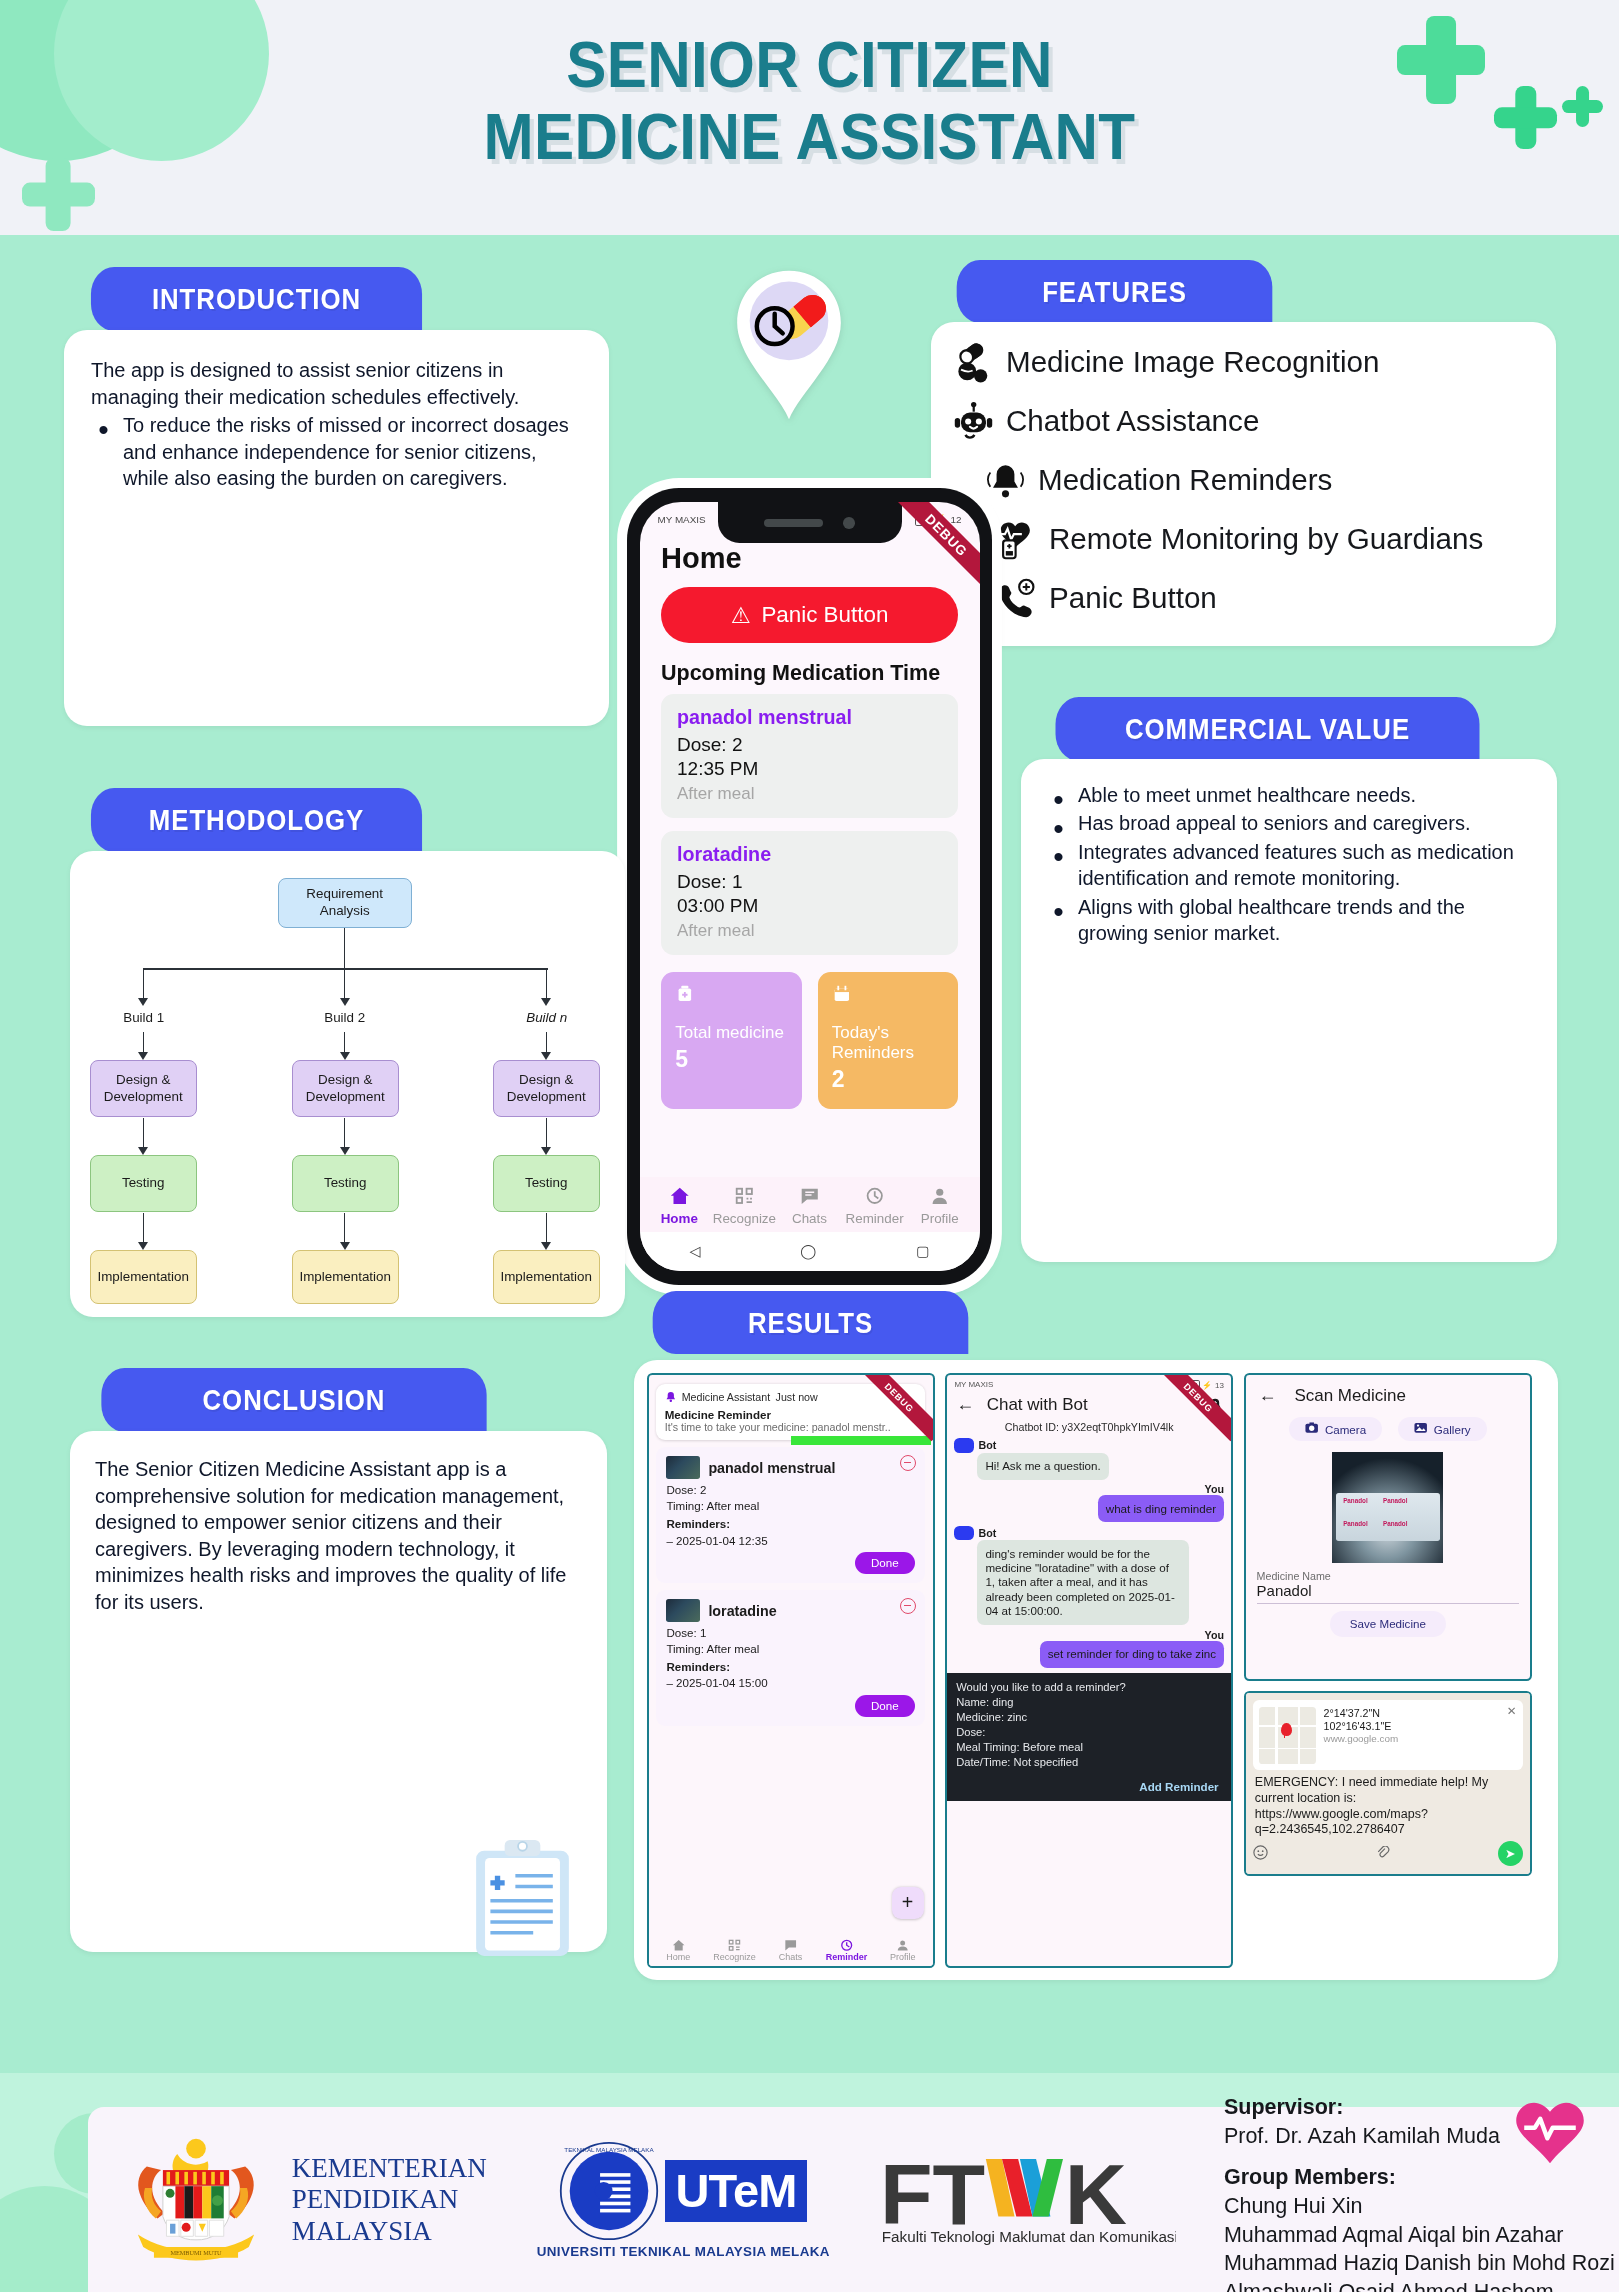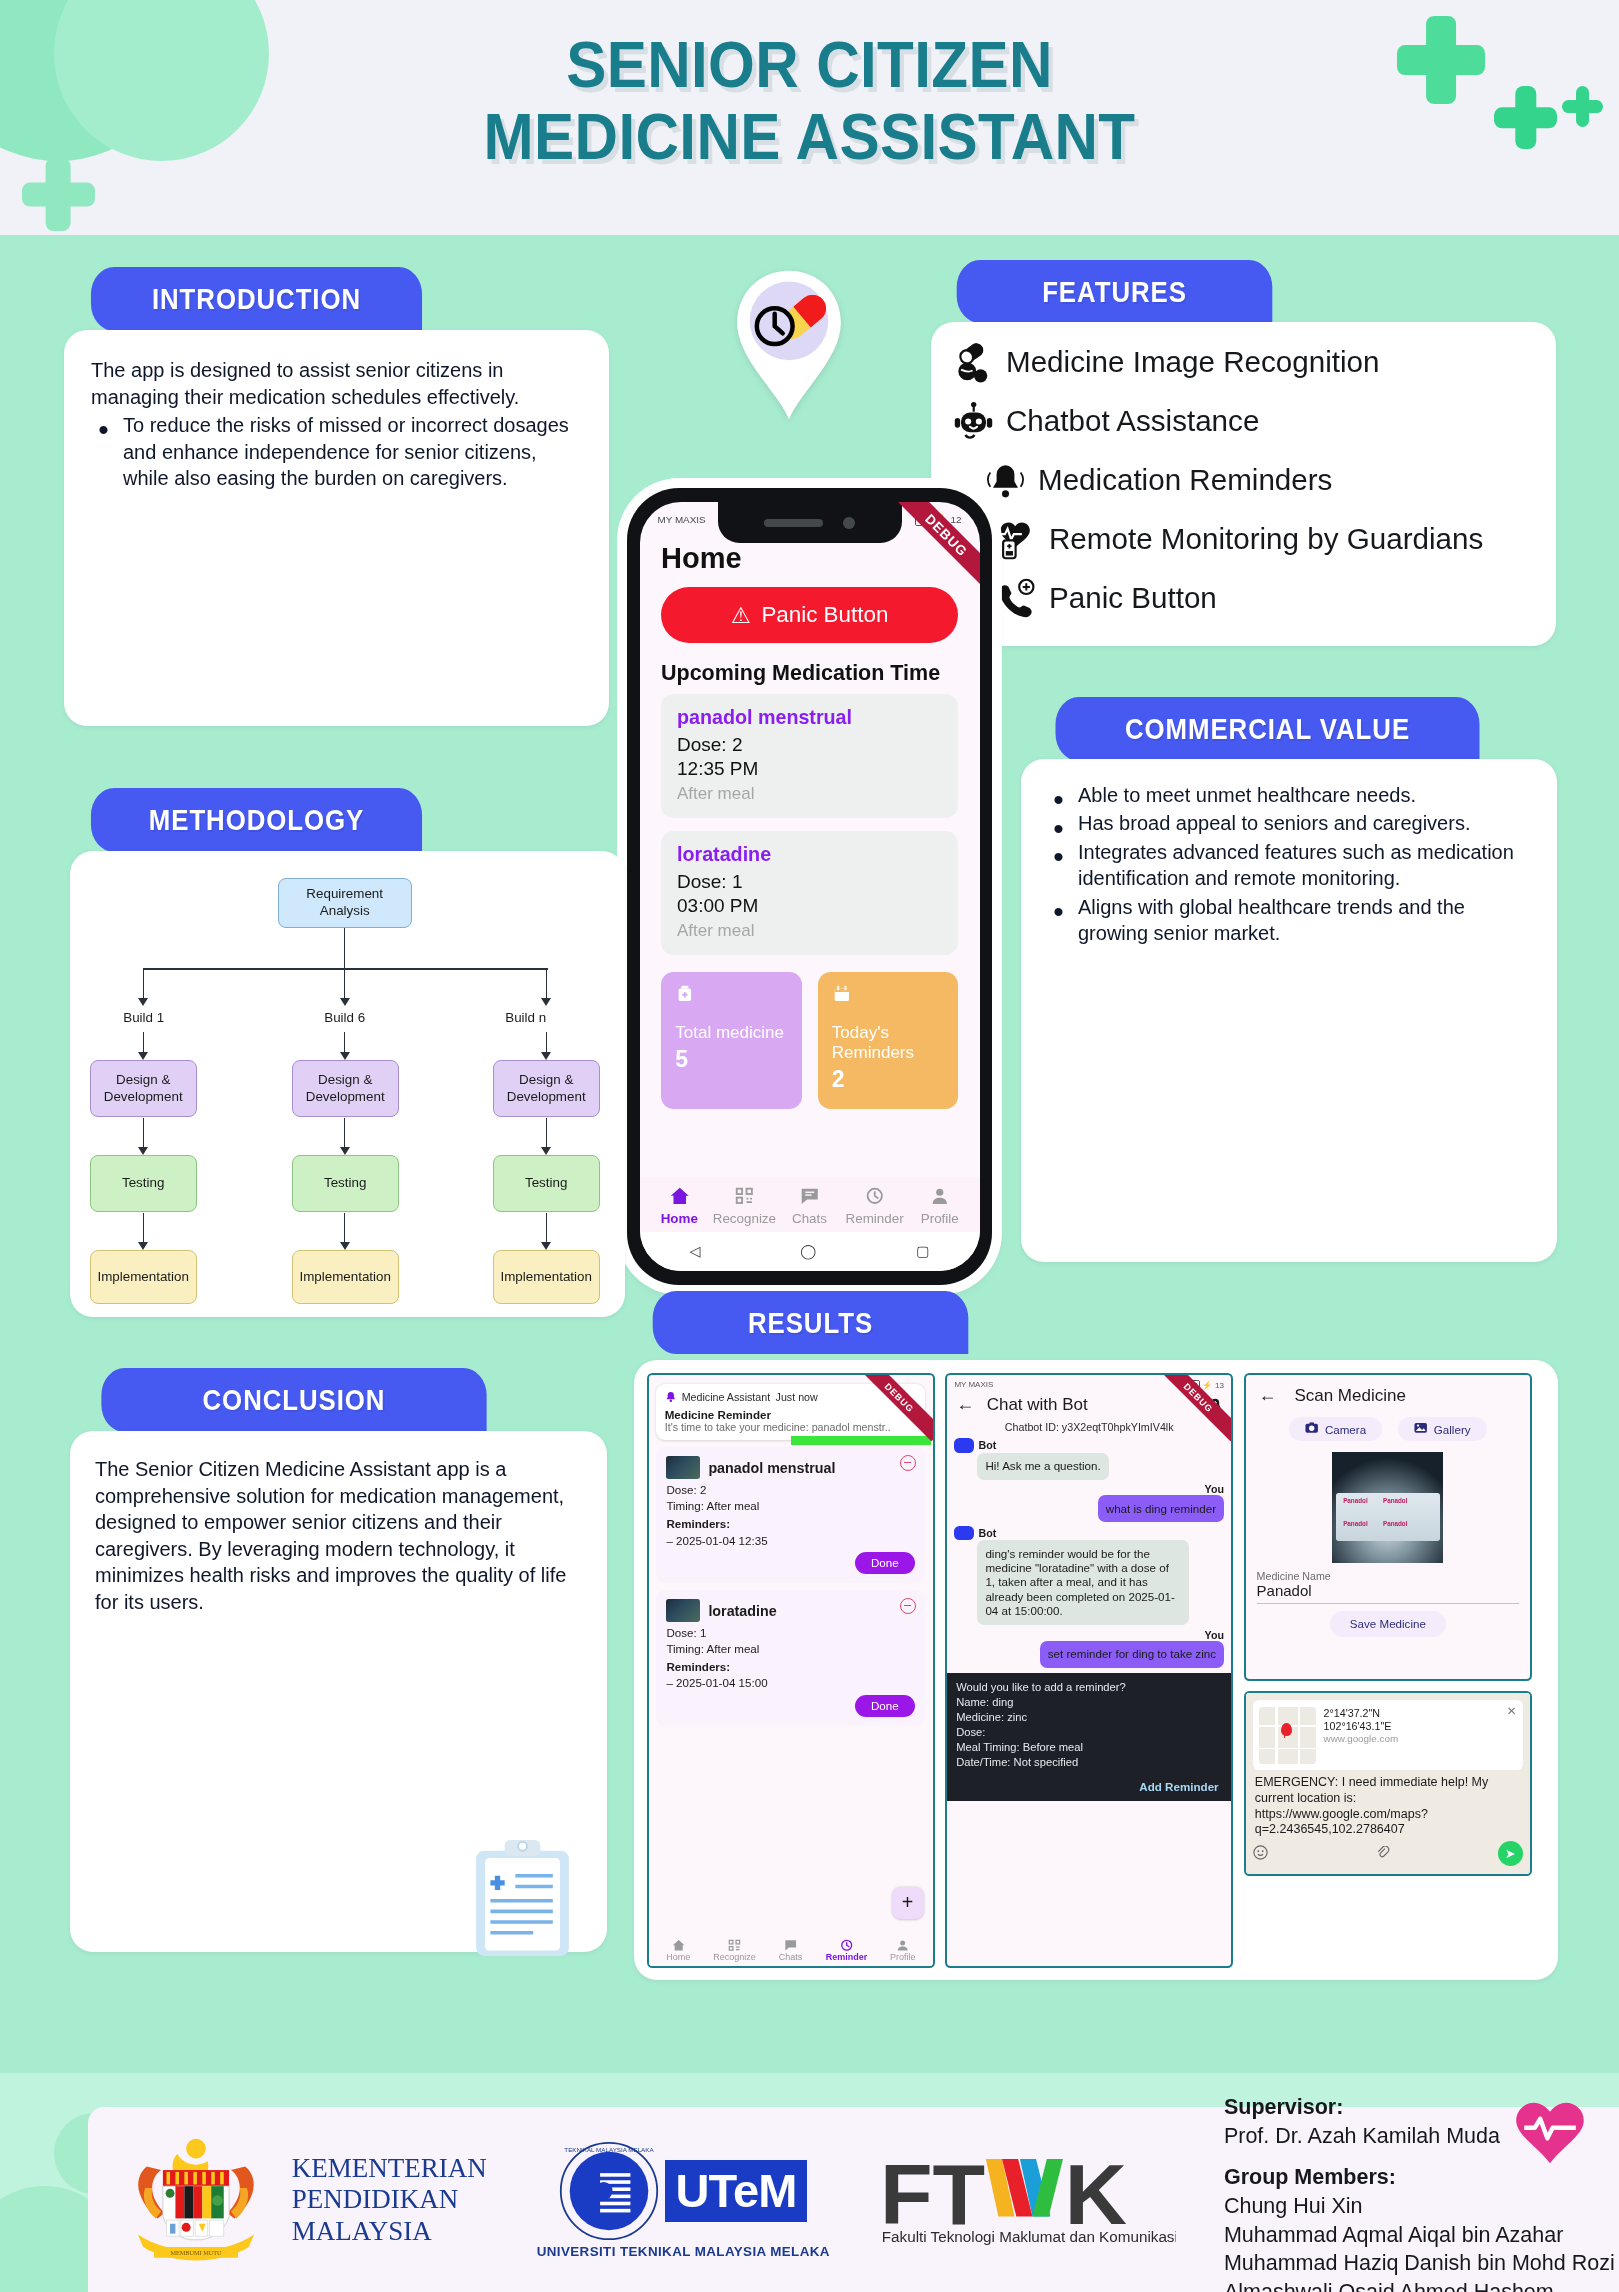--- a/index.html
+++ b/index.html
@@ -539,22 +539,22 @@
     <div class="fline" style="left:53px; top:94px; width:1.8px; height:32px;"></div>
     <div class="fline" style="left:254px; top:94px; width:1.8px; height:32px;"></div>
     <div class="fline" style="left:456px; top:94px; width:1.8px; height:32px;"></div>
     <div class="farrow" style="left:48px; top:124px;"></div>
     <div class="farrow" style="left:250px; top:124px;"></div>
     <div class="farrow" style="left:451px; top:124px;"></div>
 
     <div class="flabeltxt" style="left:18px; top:136px; width:72px;">
       <span>Build 1</span></div>
     <div class="flabeltxt" style="left:219px; top:136px; width:72px;">
-      <span>Build 6</span></div>
-    <div class="flabeltxt" style="left:400px; top:136px; width:72px;">
+      <span>Build 2</span></div>
+    <div class="flabeltxt" style="left:421px; top:136px; width:72px;font-style:italic;">
       <span>Build n</span></div>
 
     <div class="fline" style="left:53px; top:158px; width:1.8px; height:23px;"></div>
     <div class="farrow" style="left:48px; top:178px;"></div>
     <div class="fbox purple" style="left:0px; top:186px; width:107px; height:57px;">
       <span>Design &amp;<br>Development</span>
       </div>
     <div class="fline" style="left:53px; top:244px; width:1.8px; height:32px;"></div>
     <div class="farrow" style="left:48px; top:273px;"></div>
     <div class="fbox green" style="left:0px; top:281px; width:107px; height:57px;">

